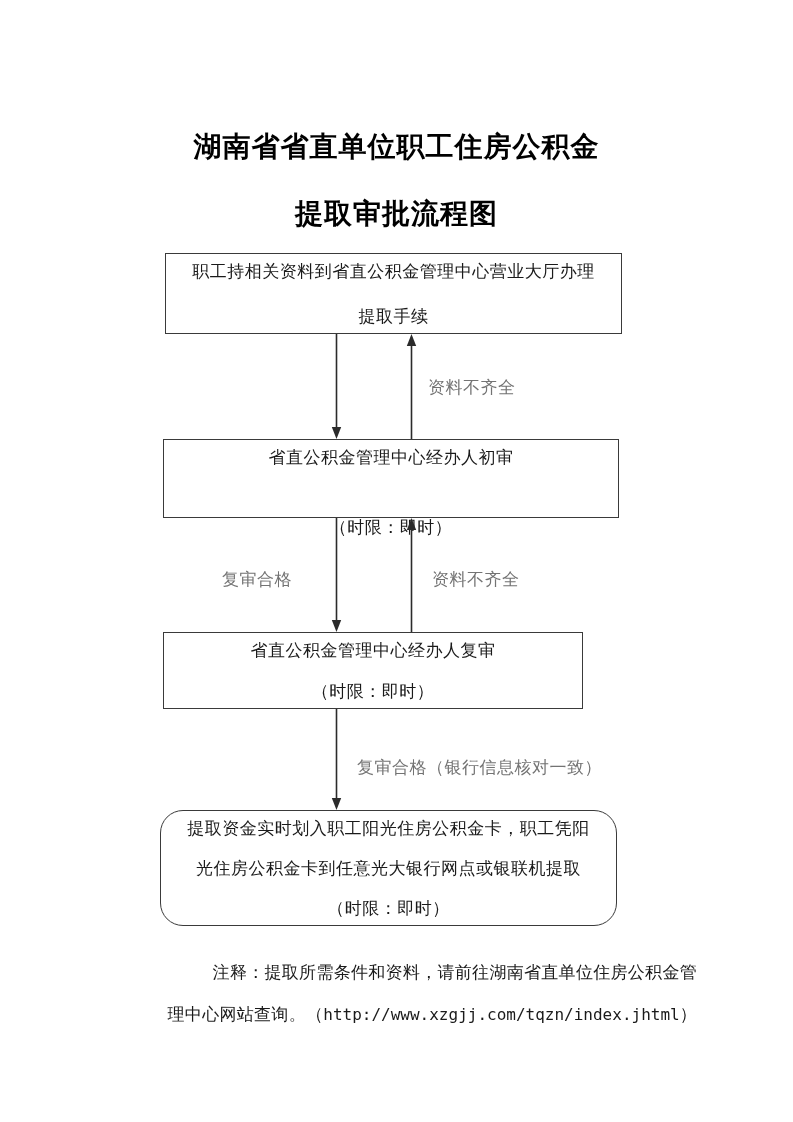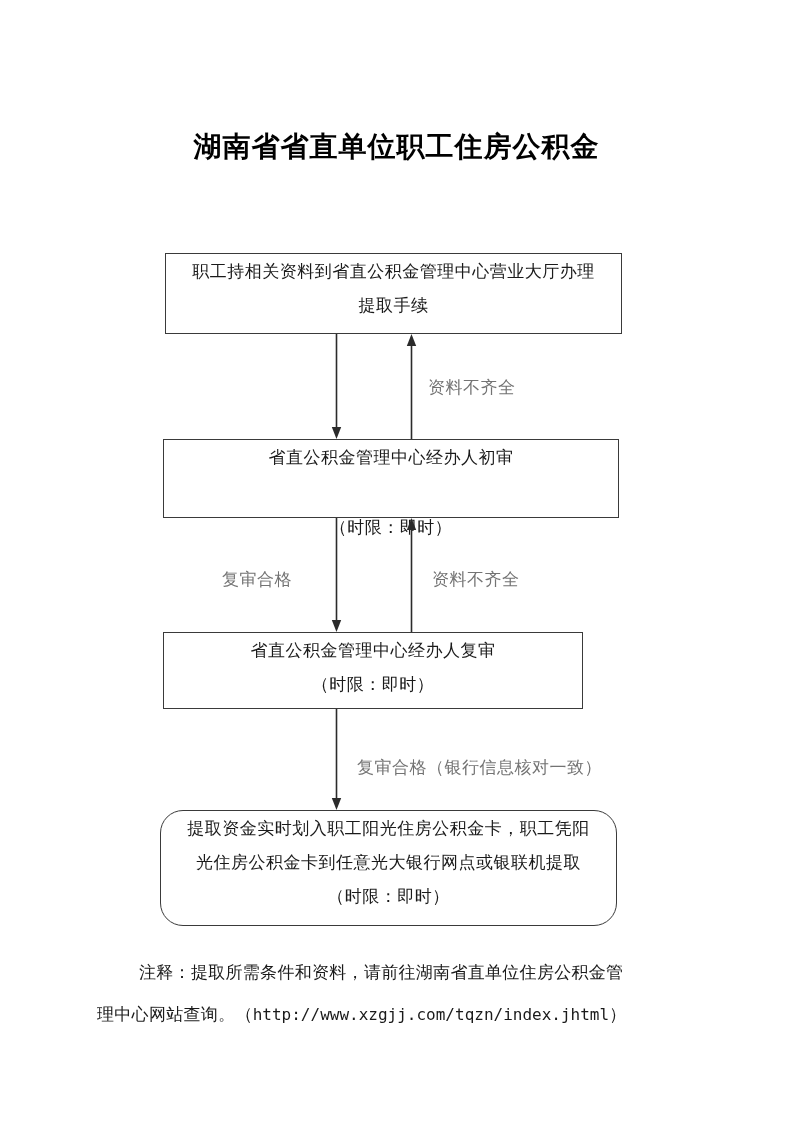--- a/index.html
+++ b/index.html
@@ -46,21 +46,21 @@
 
   
   .flow-box {
     position: absolute;
     box-sizing: border-box;
     border: 1px solid #3a3a3a;
     background: #ffffff;
     display: flex;
     flex-direction: column;
     align-items: center;
-    justify-content: flex-start;
+    justify-content: space-between;
     text-align: center;
   }
   .box-line {
     font-size: 17px;
     line-height: 34px;
     letter-spacing: 0.5px;
     color: #1a1a1a;
     white-space: nowrap;
   }
 
@@ -99,37 +99,38 @@
   
   .note {
     position: absolute;
     left: 97px;
     top: 951px;
     width: 600px;
     font-size: 17px;
     line-height: 42px;
     letter-spacing: 0.3px;
     color: #1a1a1a;
-    text-align: left;
+    text-align: right;
   }
   .note-line-1 { text-indent: 42px; }
   .note-line-2 { white-space: nowrap; }
   .mono {
     font-family: "DejaVu Sans Mono", "Liberation Mono", monospace;
     font-size: 16px;
     letter-spacing: 0;
   }
 </style>
 </head>
 <body>
 
 <div class="page">
 
   <div class="title-block">
     <div class="title-line first">湖南省省直单位职工住房公积金</div>
+    <div class="title-line second">提取审批流程图</div>
   </div>
 
   <div class="flow-box" id="box-1">
     <div class="box-line">职工持相关资料到省直公积金管理中心营业大厅办理</div>
     <div class="box-line">提取手续</div>
   </div>
 
   <div class="arrow" id="arrow-down-1">
     <svg width="13" height="105" viewBox="0 0 13 105">
       <line x1="6.5" y1="0" x2="6.5" y2="96" stroke="#2b2b2b" stroke-width="1.6"></line>

